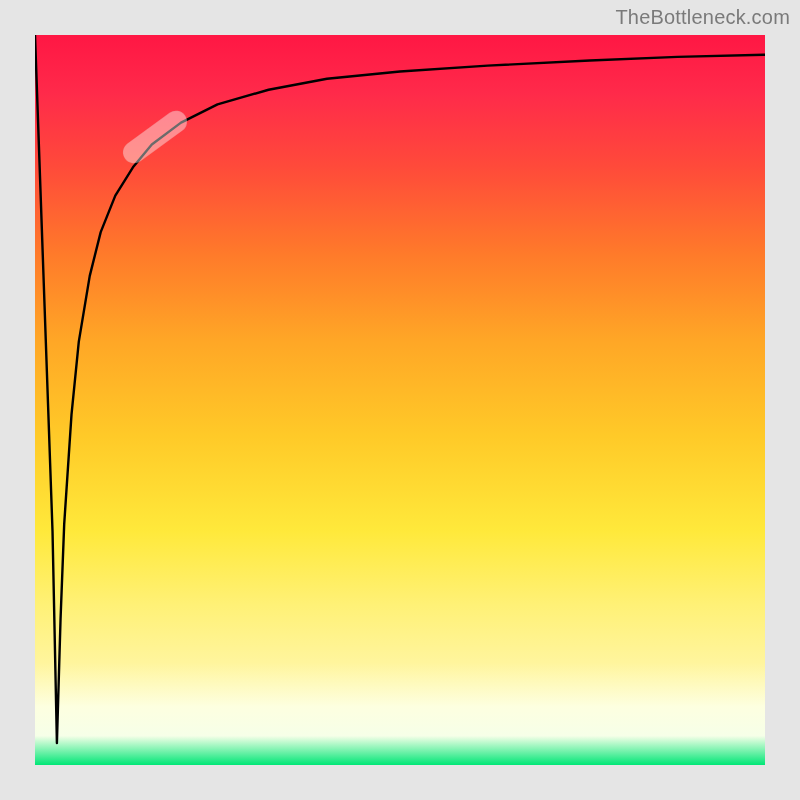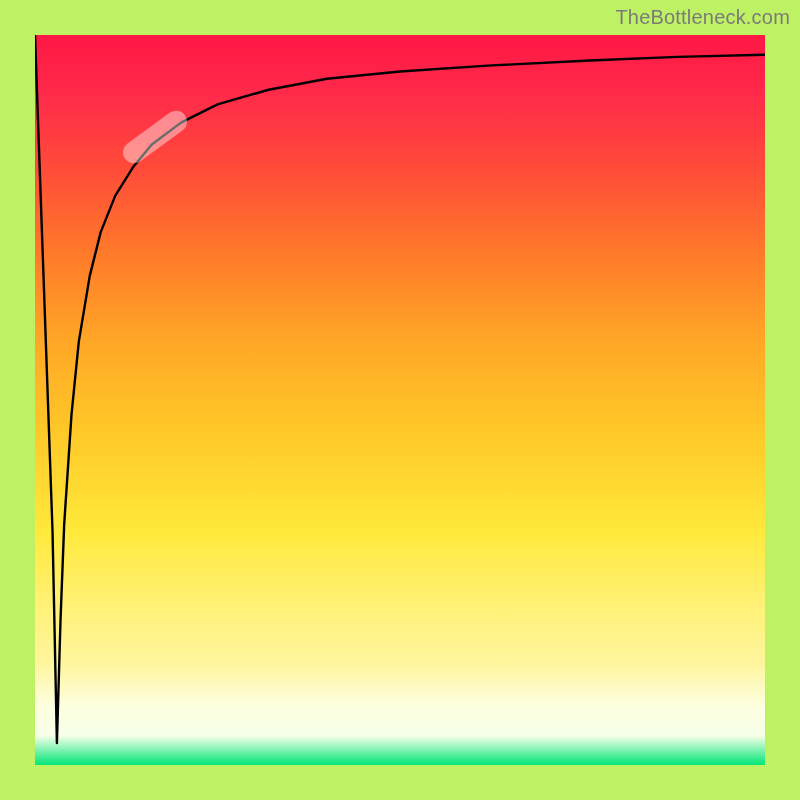--- a/index.html
+++ b/index.html
@@ -1,21 +1,21 @@
 <!DOCTYPE html>
 <html><head>
 <meta charset="utf-8">
 <style>
   * { margin: 0; padding: 0; box-sizing: border-box; }
   html, body { width: 800px; height: 800px; overflow: hidden; background: #fff; }
   .stage {
     position: relative;
     width: 800px;
     height: 800px;
-    background: #bef264;
+    background: #e5e5e5;
   }
   .plot-area {
     position: absolute;
     left: 35px;
     top: 35px;
     width: 730px;
     height: 730px;
     background: linear-gradient(to bottom,
       #ff1744 0%,
       #ff2a4a 8%,

